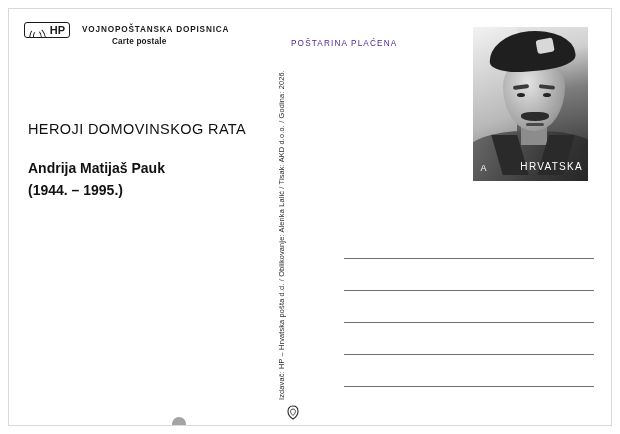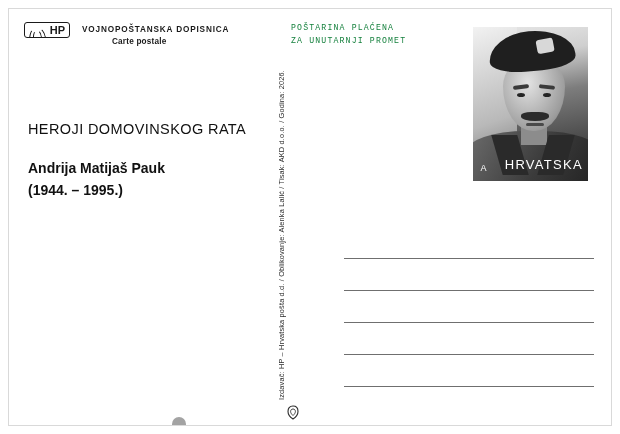--- a/index.html
+++ b/index.html
@@ -100,23 +100,22 @@
     letter-spacing: 0.2px;
     color: #1a1a1a;
     line-height: 12px;
     margin-left: 30px;
   }
 
   
   .postage-paid {
     position: absolute;
     left: 291px;
-    top: 21px;
-    color: #15803d;
-    font-family: Liberation Mono, monospace;
+    top: 37px;
+    color: #4c1d95;
   }
   .postage-paid div {
     font-size: 8.2px;
     letter-spacing: 1.15px;
     line-height: 13px;
     text-transform: uppercase;
   }
 
   
   .stamp {
@@ -244,21 +243,21 @@
     left: 48px;
     top: 98px;
     width: 26px;
     height: 20px;
     background: #8c8c8c;
   }
   .stamp-country {
     position: absolute;
     right: 5px;
     bottom: 9px;
-    font-size: 13px;
+    font-size: 10px;
     letter-spacing: 1.3px;
     color: #ffffff;
     text-transform: uppercase;
     margin-top: 20px;
   }
   .stamp-value {
     position: absolute;
     left: 5px;
     bottom: 7px;
     width: 11px;
@@ -358,21 +357,20 @@
       <span class="hp-text">HP</span>
     </div>
     <div class="logo-caption">
       <div class="line1">VOJNOPOŠTANSKA DOPISNICA</div>
       <div class="line2">Carte postale</div>
     </div>
   </div>
 
   <div class="postage-paid">
     <div>POŠTARINA PLAĆENA</div>
-    <div>ZA UNUTARNJI PROMET</div>
   </div>
 
   <div class="stamp">
     <svg class="stamp-perf" width="125" height="164" viewBox="0 0 125 164">
       <defs>
         <mask id="perfmask">
           <rect x="0" y="0" width="125" height="164" fill="#fff"></rect>
           <g fill="#000">
             <circle cx="5" cy="5" r="3.4"></circle>
               <circle cx="17" cy="5" r="3.4"></circle>

